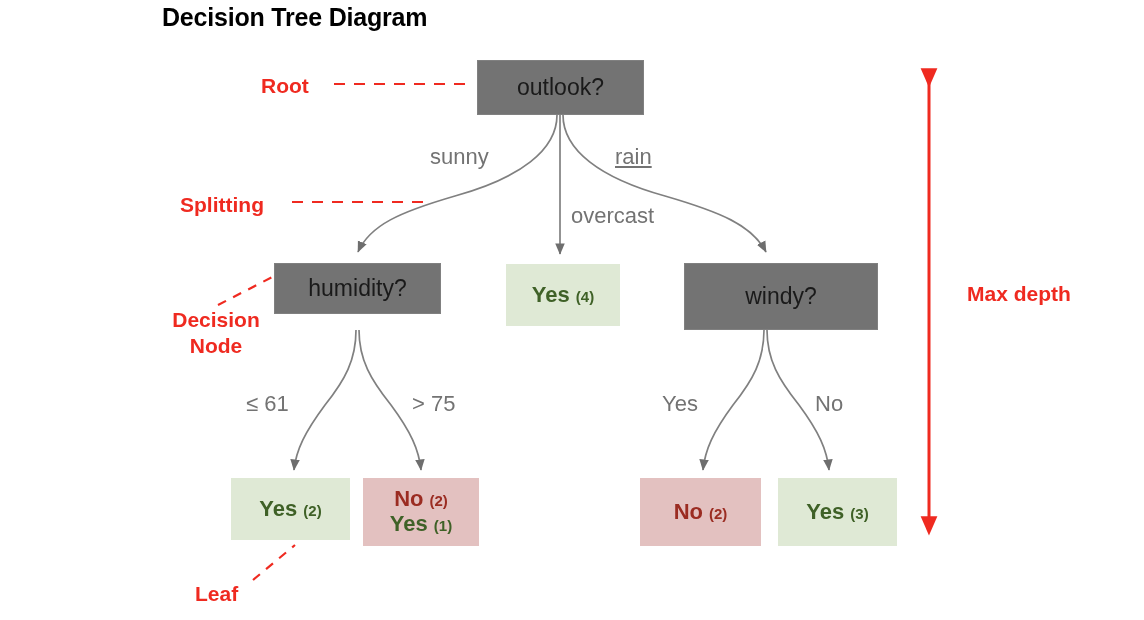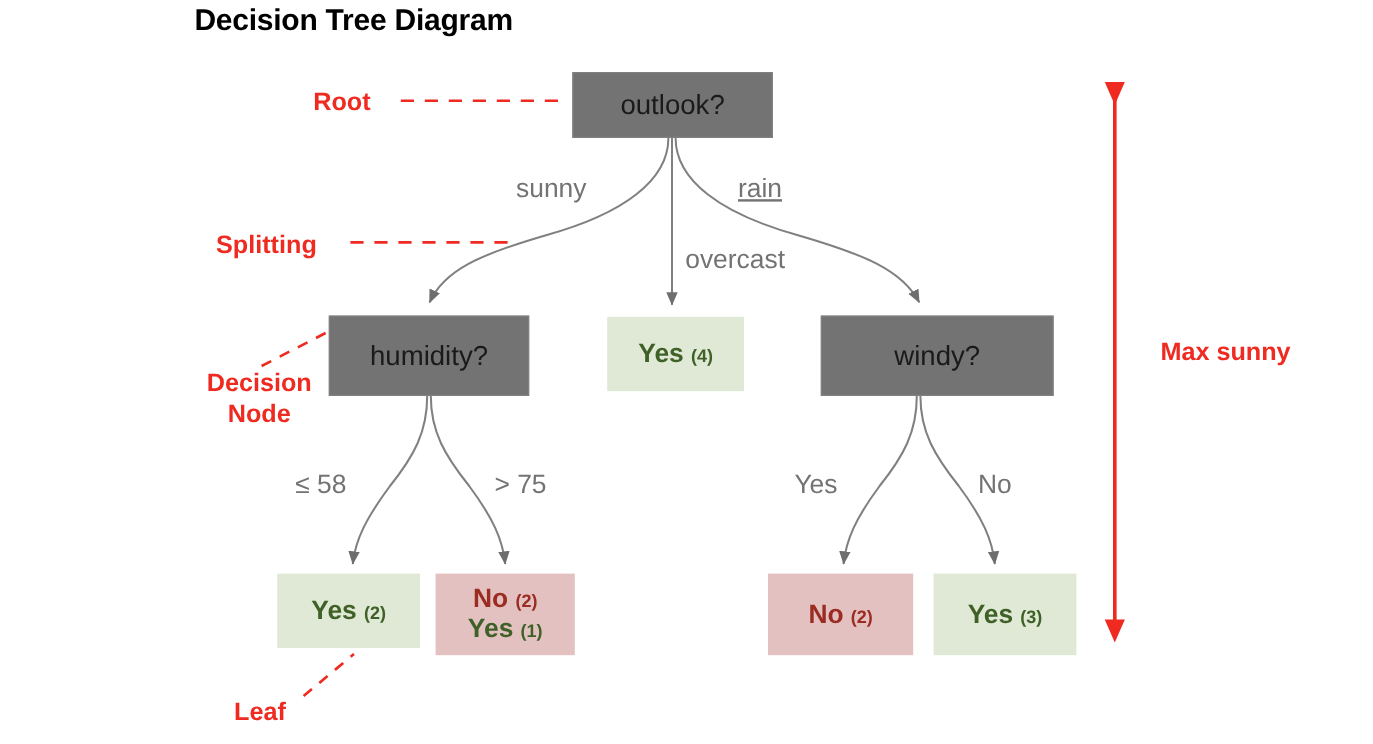--- a/index.html
+++ b/index.html
@@ -145,21 +145,21 @@
 
     <line x1="253" y1="580" x2="295" y2="545" stroke="#ef2a20" stroke-width="2.2" stroke-dasharray="9 8"></line>
 
     <line x1="929" y1="82" x2="929" y2="530" stroke="#ef2a20" stroke-width="3" marker-start="url(#arrowRedUp)" marker-end="url(#arrowRedUp)"></line>
   </svg>
 
   <div class="node-box" style="left:477px; top:60px; width:167px; height:55px;">
     <span>outlook?</span>
   </div>
 
-  <div class="node-box" style="left:274px; top:263px; width:167px; height:67px;">
+  <div class="node-box" style="left:274px; top:263px; width:167px; height:51px;">
     <span>humidity?</span>
   </div>
 
   <div class="node-box" style="left:684px; top:263px; width:194px; height:67px;">
     <span>windy?</span>
   </div>
 
   <div class="leaf-box leaf-green" style="left:506px; top:264px; width:114px; height:62px;">
     <div class="leaf-line cls-yes">
       <span class="leaf-label">Yes</span>
@@ -198,34 +198,34 @@
       <span class="leaf-count">(3)</span>
     </div>
   </div>
 
   <div class="edge-label" style="left:430px; top:144px;">sunny</div>
 
   <div class="edge-label" style="left:571px; top:203px;">overcast</div>
 
   <div class="edge-label" style="left:615px; top:144px;text-decoration:underline;">rain</div>
 
-  <div class="edge-label" style="left:246px; top:391px;">≤ 58</div>
+  <div class="edge-label" style="left:246px; top:391px;">≤ 61</div>
 
   <div class="edge-label" style="left:412px; top:391px;">&gt; 75</div>
 
   <div class="edge-label" style="left:662px; top:391px;">Yes</div>
 
   <div class="edge-label" style="left:815px; top:391px;">No</div>
 
   <div class="annot" style="left:261px; top:73px;">Root</div>
 
   <div class="annot" style="left:180px; top:192px;">Splitting</div>
 
   <div class="annot annot-multiline" style="left:146px; top:307px; width:140px;">
     <div>Decision</div>
     <div>Node</div>
   </div>
 
   <div class="annot" style="left:195px; top:581px;">Leaf</div>
 
-  <div class="annot" style="left:967px; top:281px;">Max sunny</div>
+  <div class="annot" style="left:967px; top:281px;">Max depth</div>
 
 </div>
 
 </body></html>

